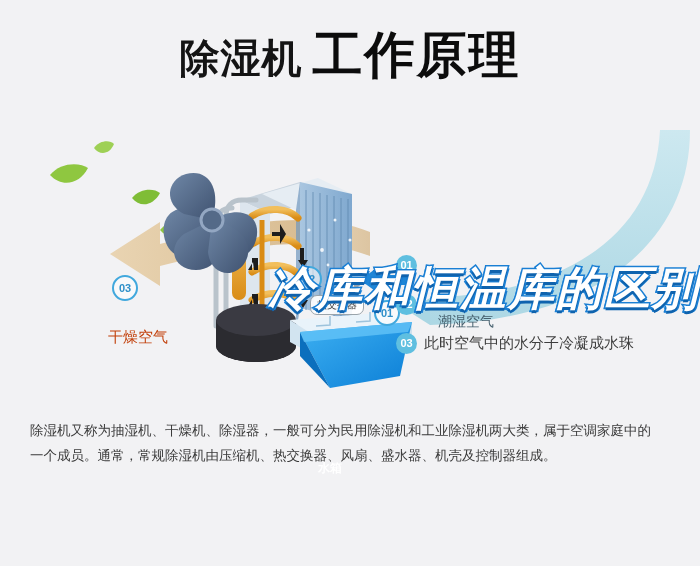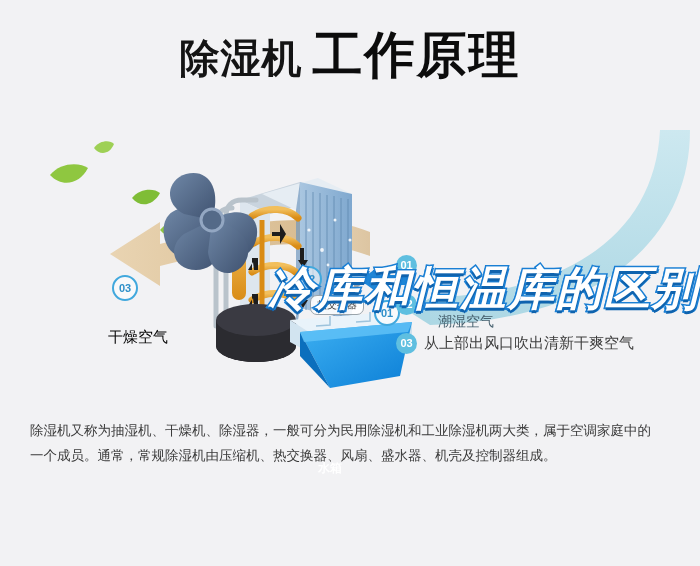--- a/index.html
+++ b/index.html
@@ -28,21 +28,21 @@
   
   .illus{position:absolute;left:0;top:120px;width:700px;height:270px;}
   .illus svg{display:block;}
 
   .label{
     position:absolute;
     font-family:"Liberation Sans","DejaVu Sans",sans-serif;
     white-space:nowrap;
   }
   .lbl-dry{
-    left:108px;top:208px;font-size:15px;color:#000000;
+    left:108px;top:208px;font-size:15px;color:#c2410c;
   }
   .lbl-wet{
     left:438px;top:193px;font-size:14px;color:#46606e;text-align:right;
   }
   .lbl-tank{
     left:318px;top:340px;font-size:12px;color:#ffffff;font-weight:bold;text-align:center;
   }
   .hx-bubble{
     position:absolute;left:310px;top:143px;
     padding:2px 6px;border:1px solid #9aa4ab;border-radius:7px;
@@ -257,21 +257,21 @@
 
   <div class="legend">
     <div class="legend-row">
       <div class="badge">01</div>
     </div>
     <div class="legend-row">
       <div class="badge">02</div>
     </div>
     <div class="legend-row">
       <div class="badge">03</div>
-      <div class="legend-text">从上部出风口吹出清新干爽空气</div>
+      <div class="legend-text">此时空气中的水分子冷凝成水珠</div>
     </div>
   </div>
 
   <div class="overlay">
     <span>冷库和恒温库的区别</span>
   </div>
 
   <div class="body-copy">
     <p>除湿机又称为抽湿机、干燥机、除湿器，一般可分为民用除湿机和工业除湿机两大类，属于空调家庭中的一个成员。通常，常规除湿机由压缩机、热交换器、风扇、盛水器、机壳及控制器组成。</p>
   </div>

